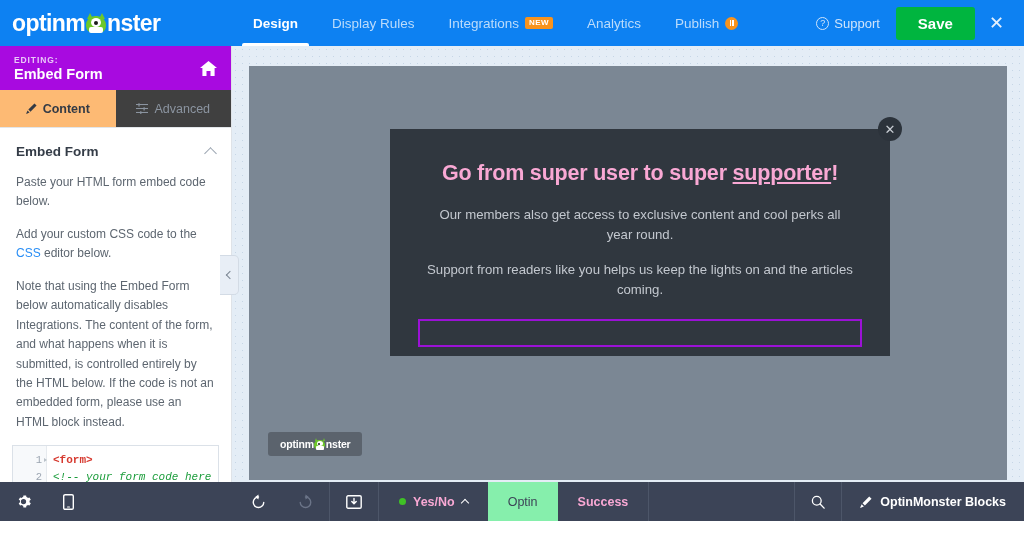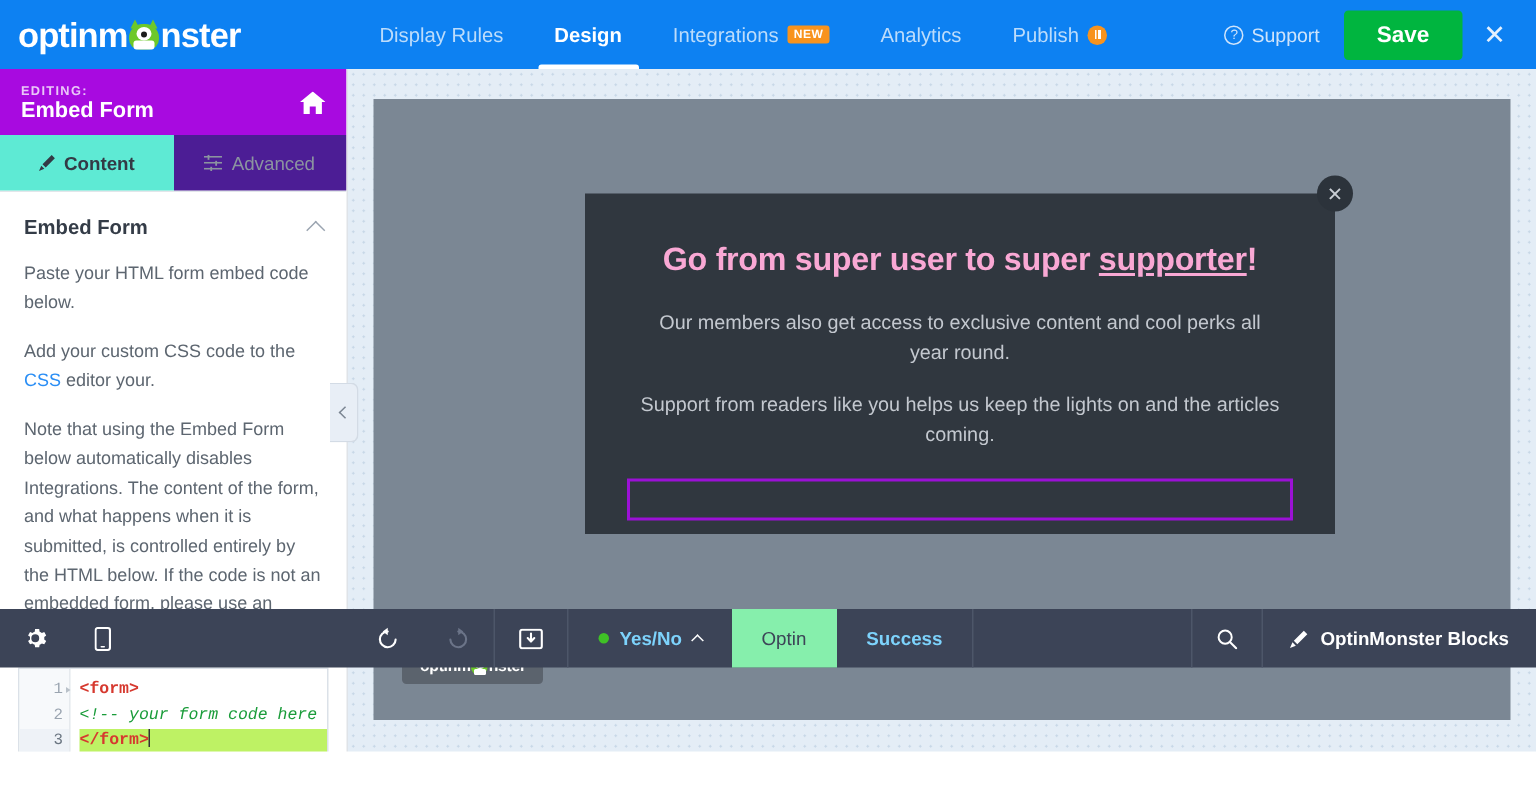--- a/index.html
+++ b/index.html
@@ -3,21 +3,21 @@
 <meta charset="utf-8">
 <style>
   * { box-sizing: border-box; margin: 0; padding: 0; }
   html, body {
     width: 1024px; height: 540px;
     font-family: "Liberation Sans", sans-serif;
     overflow: hidden;
     background: #ffffff;
   }
 
-  #app { position: relative; width: 1024px; height: 445px; }
+  #app { position: relative; width: 1024px; height: 521px; }
 
   
   .topbar {
     position: absolute; top: 0; left: 0;
     width: 1024px; height: 46px;
     background: #0d81f2;
     display: flex; align-items: center;
   }
   .brand {
     width: 236px; height: 46px;
@@ -126,22 +126,22 @@
     text-transform: uppercase; font-weight: bold;
   }
   .editing-title { font-size: 14.5px; color: #ffffff; font-weight: bold; }
   .home-icon { color: #ffffff; font-size: 17px; cursor: pointer; line-height: 1; }
 
   .tabs { display: flex; height: 38px; border-bottom: 1px solid #e2e6ea; }
   .tab {
     flex: 1; display: flex; align-items: center; justify-content: center;
     gap: 6px; font-size: 12.5px; cursor: pointer;
   }
-  .tab.active { background: #5eead4; color: #333a45; font-weight: bold; }
-  .tab.inactive { background: #4c1d95; color: #8b94a0; }
+  .tab.active { background: #fdba74; color: #333a45; font-weight: bold; }
+  .tab.inactive { background: #404040; color: #8b94a0; }
 
   .panel { padding: 16px 16px 0 16px; }
   .panel-head {
     display: flex; align-items: center; justify-content: space-between;
     margin-bottom: 14px;
   }
   .panel-title { font-size: 13.5px; font-weight: bold; color: #343c47; }
   .chev-up {
     width: 9px; height: 9px; border-left: 1.6px solid #9aa4b0;
     border-top: 1.6px solid #9aa4b0; transform: rotate(45deg);
@@ -266,21 +266,21 @@
   }
   .bb-cell {
     display: flex; align-items: center; justify-content: center;
     color: #ffffff; cursor: pointer; padding: 0 16px;
   }
   .bb-sep { width: 1px; background: #4d5669; }
   .bb-spacer { flex: 1; }
   .bb-tab {
     display: flex; align-items: center; justify-content: center; gap: 7px;
     padding: 0 20px; font-size: 12.5px; font-weight: bold;
-    color: #7dd3fc; cursor: pointer; white-space: nowrap;
+    color: #f9a8d4; cursor: pointer; white-space: nowrap;
   }
   .bb-tab.active { background: #86efac; color: #3c4457; font-weight: normal; }
   .dot-green { width: 7px; height: 7px; border-radius: 50%; background: #3fc126; }
   .chev-sm-up {
     width: 6px; height: 6px; border-left: 1.5px solid #ffffff;
     border-top: 1.5px solid #ffffff; transform: rotate(45deg); margin-top: 3px;
   }
   .bb-blocks {
     display: flex; align-items: center; gap: 8px; padding: 0 18px;
     font-size: 12.5px; font-weight: bold; color: #ffffff; cursor: pointer;
@@ -302,25 +302,25 @@
           <span class="monster-body"></span>
           <span class="monster-eye"></span>
           <span class="monster-pupil"></span>
           <span class="monster-mouth"></span>
         </span>
         <span>nster</span>
       </span>
     </div>
 
     <div class="mainnav">
+      <div class="navitem active">
+        <span>Design</span>
+      </div>
       <div class="navitem">
         <span>Display Rules</span>
-      </div>
-      <div class="navitem active">
-        <span>Design</span>
       </div>
       <div class="navitem">
         <span>Integrations</span>
         <span class="badge-new">NEW</span>
       </div>
       <div class="navitem">
         <span>Analytics</span>
       </div>
       <div class="navitem">
         <span>Publish</span>
@@ -376,21 +376,21 @@
         <span>Advanced</span>
       </div>
     </div>
 
     <div class="panel">
       <div class="panel-head">
         <span class="panel-title">Embed Form</span>
         <span class="chev-up"></span>
       </div>
       <div class="panel-text">Paste your HTML form embed code below.</div>
-      <div class="panel-text"><span>Add your custom CSS code to the </span><a href="#">CSS</a><span> editor your.</span></div>
+      <div class="panel-text"><span>Add your custom CSS code to the </span><a href="#">CSS</a><span> editor below.</span></div>
       <div class="panel-text">Note that using the Embed Form below automatically disables Integrations. The content of the form, and what happens when it is submitted, is controlled entirely by the HTML below. If the code is not an embedded form, please use an HTML block instead.</div>
     </div>
 
     <div class="code-editor">
       <div class="gutter">
         <div class="gutter-row">
           <span>1</span>
           <span class="fold"></span>
         </div>
         <div class="gutter-row">

